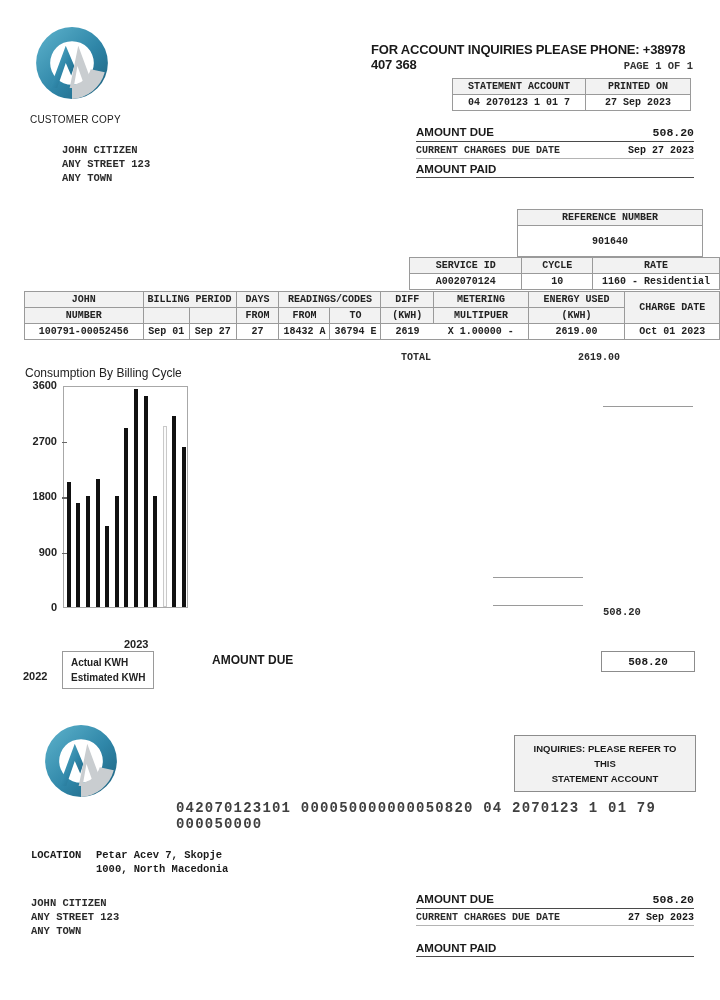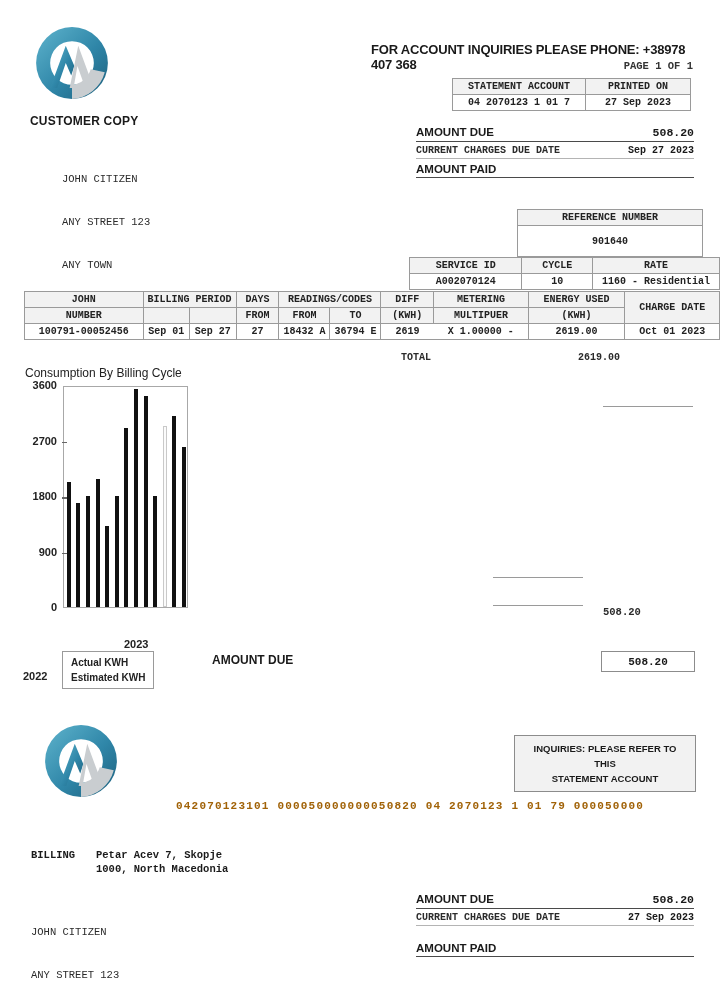--- a/index.html
+++ b/index.html
@@ -12,23 +12,23 @@
     overflow:hidden;
   }
   .page { position:relative; width:720px; height:1000px; }
   .abs { position:absolute; }
 
   .mono { font-family:"Liberation Mono", monospace; font-weight:bold; }
 
   
   .logo { width:78px; height:78px; }
 
-  .cust-copy { font-size:12px; font-weight:bold; letter-spacing:.2px;text-align:right; }
-
-  .addr { font-family:"Liberation Mono", monospace; font-size:10.5px; font-weight:normal; line-height:14px; color:#2b2b2b;margin-top:29px; }
+  .cust-copy { font-size:10px; font-weight:normal; letter-spacing:.2px;text-align:right; }
+
+  .addr { font-family:"Liberation Mono", monospace; font-size:10.5px; font-weight:bold; line-height:14px; color:#2b2b2b; }
 
   
   .phone { font-size:13px; font-weight:bold; letter-spacing:-.2px; }
   .page-of { font-family:"Liberation Mono", monospace; font-weight:bold; font-size:10.5px; color:#333; }
 
   table.grid { border-collapse:collapse; }
   table.grid td, table.grid th {
     border:1px solid #9a9a9a;
     font-family:"Liberation Mono", monospace;
     font-weight:bold;
@@ -59,21 +59,21 @@
   .tick { position:absolute; width:5px; height:1.5px; background:#666; }
   .legend { position:absolute; border:1px solid #9a9a9a; background:#fff; padding:3px 8px; }
   .legend div { font-size:10px; font-weight:bold; color:#222; line-height:15px; }
   .chg-amt { font-family:"Liberation Mono", monospace; font-weight:bold; font-size:10.5px; color:#2b2b2b; }
   .rule-a { position:absolute; border-top:1px solid #9a9a9a; }
 
   
   .ret-txt { font-size:11px; font-weight:bold; text-align:center; line-height:15px; }
   .inq-box { border:1px solid #8c8c8c; background:#f2f2f2; text-align:center; padding:5px 8px; }
   .inq-box div { font-size:9.5px; font-weight:bold; line-height:15px; }
-  .micr { font-family:"Liberation Mono", monospace; font-weight:bold; font-size:11px; letter-spacing:1.2px; color:#a16207; }
+  .micr { font-family:"Liberation Mono", monospace; font-weight:bold; font-size:14px; letter-spacing:1.2px; color:#404040; }
   .loc-lbl { font-family:"Liberation Mono", monospace; font-weight:bold; font-size:10.5px; }
   .amt-box { border:1px solid #8c8c8c; background:#fff; width:92px; height:19px; display:flex; align-items:center; justify-content:center; }
   .amt-box span { font-family:"Liberation Mono", monospace; font-weight:bold; font-size:11px; }
 </style>
 </head>
 <body>
 
 <div class="page">
 
   <div class="abs" style="left:33px; top:24px;">
@@ -264,21 +264,21 @@
   </div>
 
 
   <div class="abs inq-box" style="left:514px; top:735px; width:164px;">
     <div>INQUIRIES: PLEASE REFER TO THIS</div>
     <div>STATEMENT ACCOUNT</div>
   </div>
 
   <div class="abs micr" style="left:176px; top:800px;">042070123101 000050000000050820 04 2070123 1 01 79 000050000</div>
 
-  <div class="abs loc-lbl" style="left:31px; top:849px;">BILLING</div>
+  <div class="abs loc-lbl" style="left:31px; top:849px;">LOCATION</div>
   <div class="abs" style="left:96px; top:849px;">
     <div class="loc-lbl">Petar Acev 7, Skopje</div>
     <div class="loc-lbl" style="margin-top:2px;">1000, North Macedonia</div>
   </div>
 
   <div class="abs" style="left:31px; top:896px;">
     <div class="addr">JOHN CITIZEN</div>
     <div class="addr">ANY STREET 123</div>
     <div class="addr">ANY TOWN</div>
   </div>

